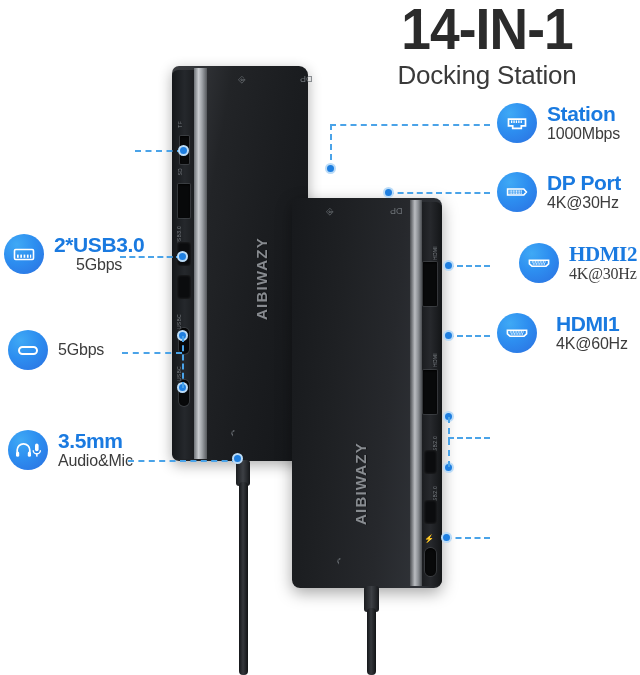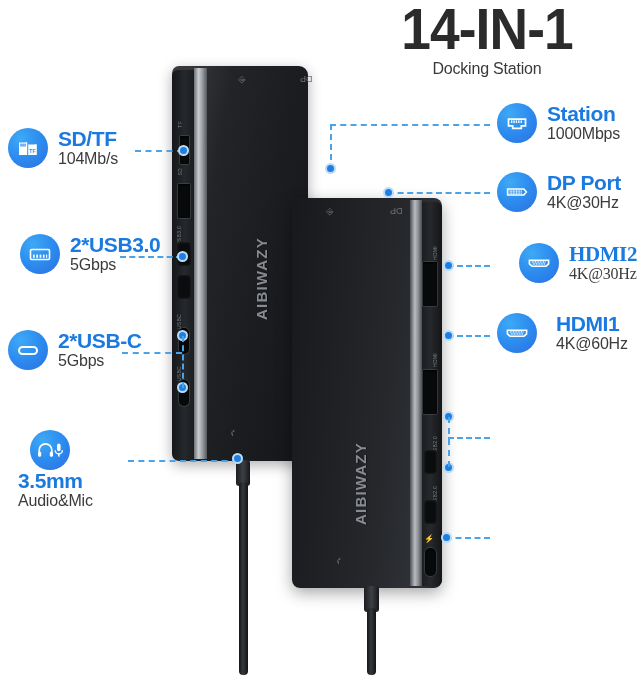--- a/index.html
+++ b/index.html
@@ -11,21 +11,21 @@
   }
   #stage { position: relative; width: 640px; height: 675px; }
 
   
   .title-block { position: absolute; right: 8px; top: 0px; text-align: center; width: 290px; }
   .title-main {
     font-size: 58px; font-weight: bold; color: #2b2b2b;
     letter-spacing: -1px; line-height: 1.0;
     transform: scaleX(0.92); transform-origin: center;
   }
-  .title-sub { font-size: 16px; color: #3a3a3a; margin-top: 2px; letter-spacing: -0.2px; }
+  .title-sub { font-size: 26px; color: #3a3a3a; margin-top: 2px; letter-spacing: -0.2px; }
 
   
   .feat { position: absolute; display: flex; align-items: center; }
   .feat.right { flex-direction: row; }
   .ficon {
     width: 40px; height: 40px; border-radius: 50%;
     background: radial-gradient(circle at 32% 26%, #3fa9f5 0%, #2d8ef0 45%, #2b6fe0 100%);
     display: flex; align-items: center; justify-content: center;
     flex: 0 0 40px;
   }
@@ -199,40 +199,22 @@
   <div class="dot" style="left:443px; top:330px;"></div>
 
   <div class="dash" style="left:448px; top:437px; width:42px;"></div>
   <div class="dot" style="left:443px; top:411px;"></div>
   <div class="dot" style="left:443px; top:462px;"></div>
   <div class="dashv" style="left:448px; top:417px; height:50px;"></div>
 
   <div class="dash" style="left:446px; top:537px; width:44px;"></div>
   <div class="dot" style="left:441px; top:532px;"></div>
 
-  <div class="feat" style="left:8px; top:128px;">
-    <span class="ficon">
-      <svg width="26" height="26" viewBox="0 0 26 26">
-        <path d="M4 7.5h8.2v12.5H4z" fill="#fff"></path>
-        <path d="M12.2 7.5l-2.4 2.4v-2.4z" fill="#fff"></path>
-        <rect x="5.4" y="8.6" width="1.3" height="3" fill="#2d8ef0"></rect>
-        <rect x="7.4" y="8.6" width="1.3" height="3" fill="#2d8ef0"></rect>
-        <rect x="9.4" y="8.6" width="1.3" height="3" fill="#2d8ef0"></rect>
-        <path d="M13.2 9.5h8.6v10.5h-8.6z" fill="#fff"></path>
-        <path d="M21.8 9.5l-2 2v-2z" fill="#fff"></path>
-        <text x="17.4" y="18.4" font-size="5.2" font-family="Liberation Sans, sans-serif" font-weight="bold" fill="#2d8ef0" text-anchor="middle">TF</text>
-      </svg>
-    </span>
-    <span class="ftext">
-      <span class="ftitle" style="display:block;">SD/TF</span>
-      <span class="fsub" style="display:block;">104Mb/s</span>
-    </span>
-  </div>
-
-  <div class="feat" style="left:20px; top:234px;">
+
+  <div class="feat" style="left:4px; top:234px;text-align:center;">
     <span class="ficon">
       <svg width="26" height="26" viewBox="0 0 26 26">
         <rect x="3.5" y="8.5" width="19" height="10" rx="1.2" fill="none" stroke="#fff" stroke-width="1.6"></rect>
         <rect x="6" y="13.6" width="1.7" height="3.2" fill="#fff"></rect>
         <rect x="9.3" y="13.6" width="1.7" height="3.2" fill="#fff"></rect>
         <rect x="12.6" y="13.6" width="1.7" height="3.2" fill="#fff"></rect>
         <rect x="15.9" y="13.6" width="1.7" height="3.2" fill="#fff"></rect>
         <rect x="19" y="13.6" width="1.2" height="3.2" fill="#fff"></rect>
       </svg>
     </span>
@@ -242,26 +224,25 @@
     </span>
   </div>
 
   <div class="feat" style="left:8px; top:330px;">
     <span class="ficon">
       <svg width="26" height="26" viewBox="0 0 26 26">
         <rect x="4" y="10" width="18" height="7" rx="3.5" fill="none" stroke="#fff" stroke-width="2"></rect>
       </svg>
     </span>
     <span class="ftext">
-      <span class="ftitle" style="display:block;">2*USB-C</span>
       <span class="fsub" style="display:block;">5Gbps</span>
     </span>
   </div>
 
-  <div class="feat" style="left:8px; top:430px;flex-direction:column;">
+  <div class="feat" style="left:8px; top:430px;">
     <span class="ficon">
       <svg width="28" height="26" viewBox="0 0 28 26">
         <path d="M3.2 15.2v-2.1a6.3 6.3 0 0 1 12.6 0v2.1" fill="none" stroke="#fff" stroke-width="1.7"></path>
         <rect x="2" y="14.4" width="3.2" height="5.4" rx="1.5" fill="#fff"></rect>
         <rect x="13.8" y="14.4" width="3.2" height="5.4" rx="1.5" fill="#fff"></rect>
         <rect x="21" y="6.6" width="3.6" height="7.6" rx="1.8" fill="#fff"></rect>
         <path d="M19.2 13.2a3.6 3.6 0 0 0 7.2 0" fill="none" stroke="#fff" stroke-width="1.4"></path>
         <rect x="22.1" y="16.6" width="1.5" height="3" fill="#fff"></rect>
       </svg>
     </span>

